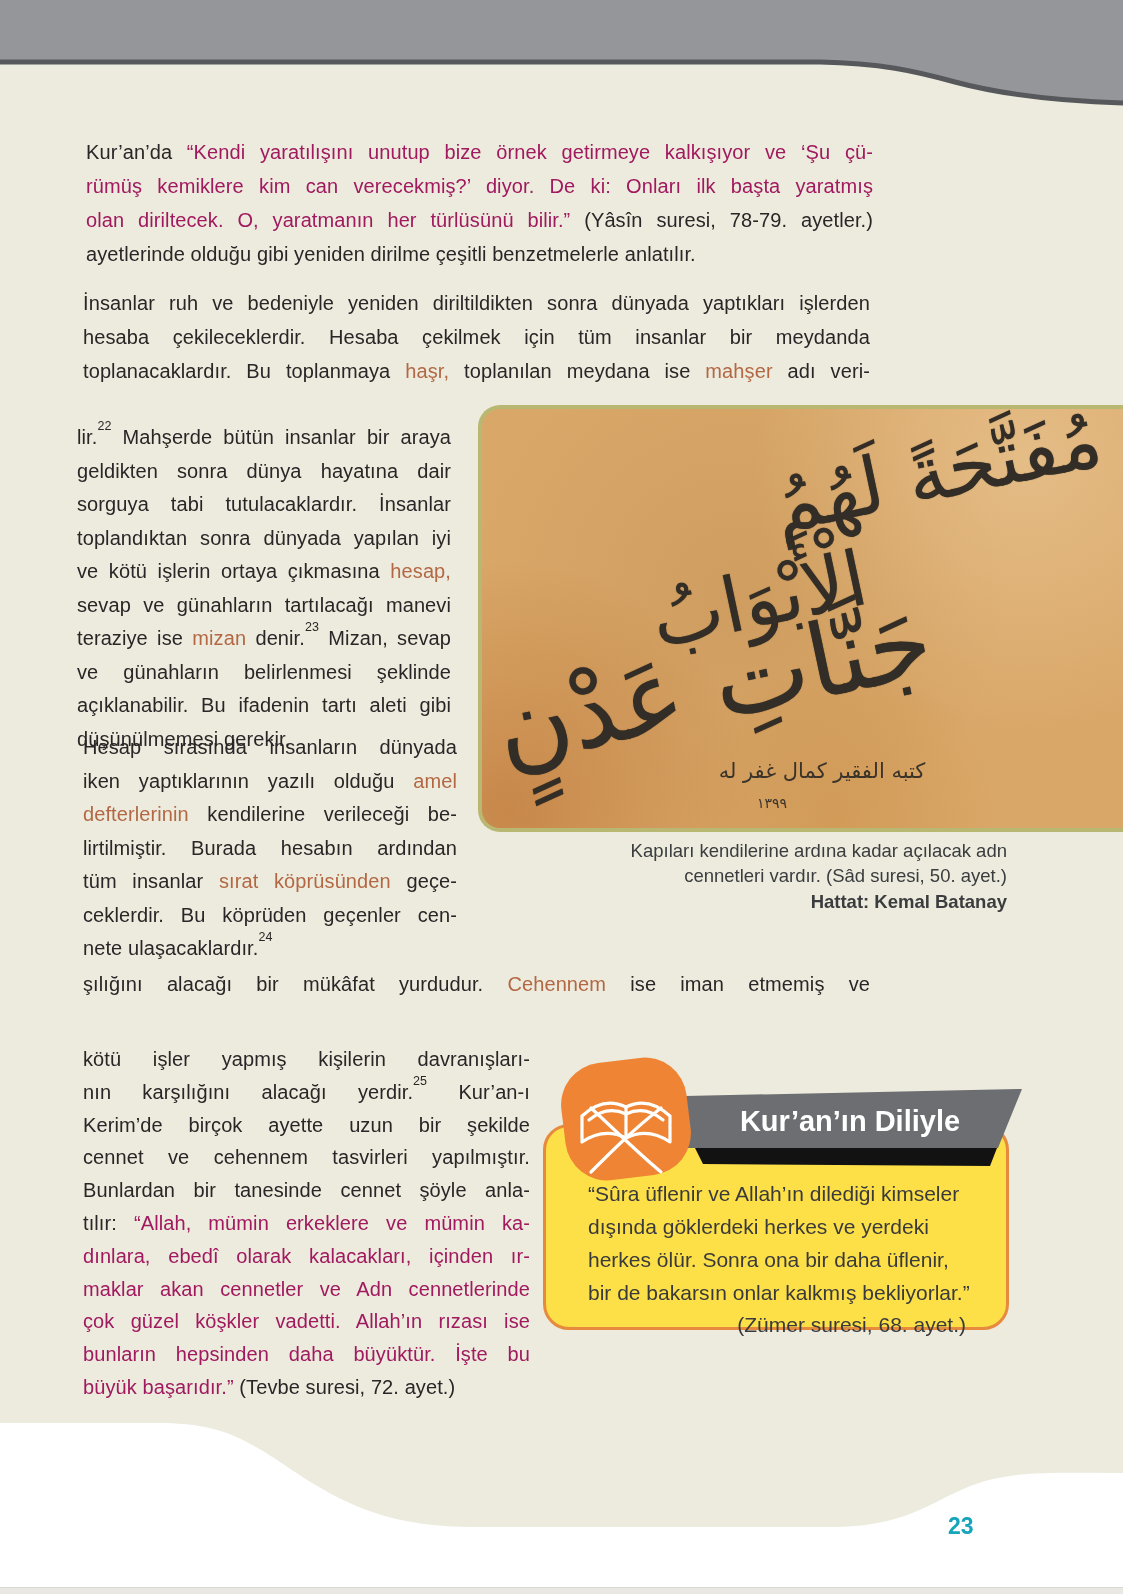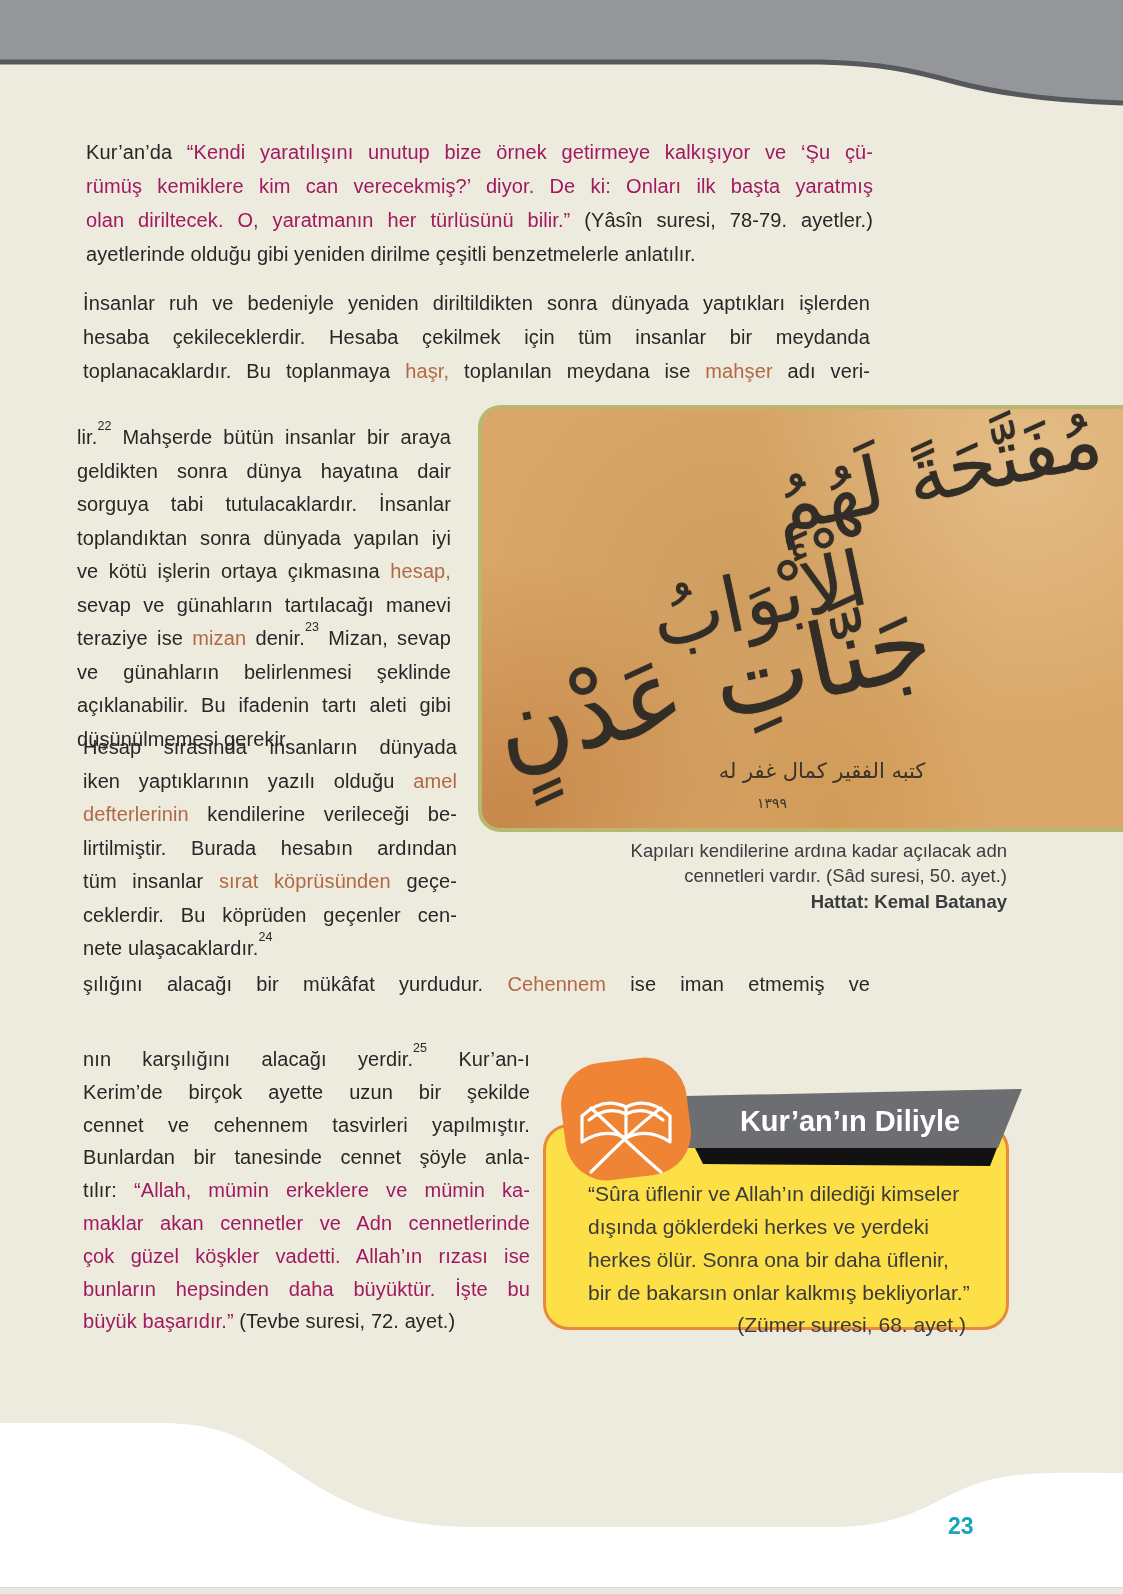--- a/index.html
+++ b/index.html
@@ -113,25 +113,27 @@
     <div class="line"><span class="run-k">defterlerinin</span><span class="run-n"> kendilerine verileceği be-</span></div>
     <div class="line"><span class="run-n">lirtilmiştir. Burada hesabın ardından</span></div>
     <div class="line"><span class="run-n">tüm insanlar </span><span class="run-k">sırat köprüsünden</span><span class="run-n"> geçe-</span></div>
     <div class="line"><span class="run-n">ceklerdir. Bu köprüden geçenler cen-</span></div>
     <div class="line line-left"><span class="run-n">nete ulaşacaklardır.</span><sup class="fnref">24</sup></div>
   </div>
 <div class="para lh335 p4a">
     <div class="line"><span class="run-n">şılığını alacağı bir mükâfat yurdudur. </span><span class="run-k">Cehennem</span><span class="run-n"> ise iman etmemiş ve</span></div>
   </div>
 <div class="para lh328 p4b">
+    <div class="line"><span class="run-n">kötü işler yapmış kişilerin davranışları-</span></div>
     <div class="line"><span class="run-n">nın karşılığını alacağı yerdir.</span><sup class="fnref">25</sup><span class="run-n"> Kur’an-ı</span></div>
     <div class="line"><span class="run-n">Kerim’de birçok ayette uzun bir şekilde</span></div>
     <div class="line"><span class="run-n">cennet ve cehennem tasvirleri yapılmıştır.</span></div>
     <div class="line"><span class="run-n">Bunlardan bir tanesinde cennet şöyle anla-</span></div>
     <div class="line"><span class="run-n">tılır: </span><span class="run-m">“Allah, mümin erkeklere ve mümin ka-</span></div>
+    <div class="line"><span class="run-m">dınlara, ebedî olarak kalacakları, içinden ır-</span></div>
     <div class="line"><span class="run-m">maklar akan cennetler ve Adn cennetlerinde</span></div>
     <div class="line"><span class="run-m">çok güzel köşkler vadetti. Allah’ın rızası ise</span></div>
     <div class="line"><span class="run-m">bunların hepsinden daha büyüktür. İşte bu</span></div>
     <div class="line line-left"><span class="run-m">büyük başarıdır.”</span><span class="run-n"> (Tevbe suresi, 72. ayet.)</span></div>
   </div>
 
 <figure class="calligraphy">
   <div class="ar ar1">مُفَتَّحَةً لَهُمُ</div>
   <div class="ar ar2">الْأَبْوَابُ</div>
   <div class="ar ar3">جَنَّاتِ عَدْنٍ</div>

